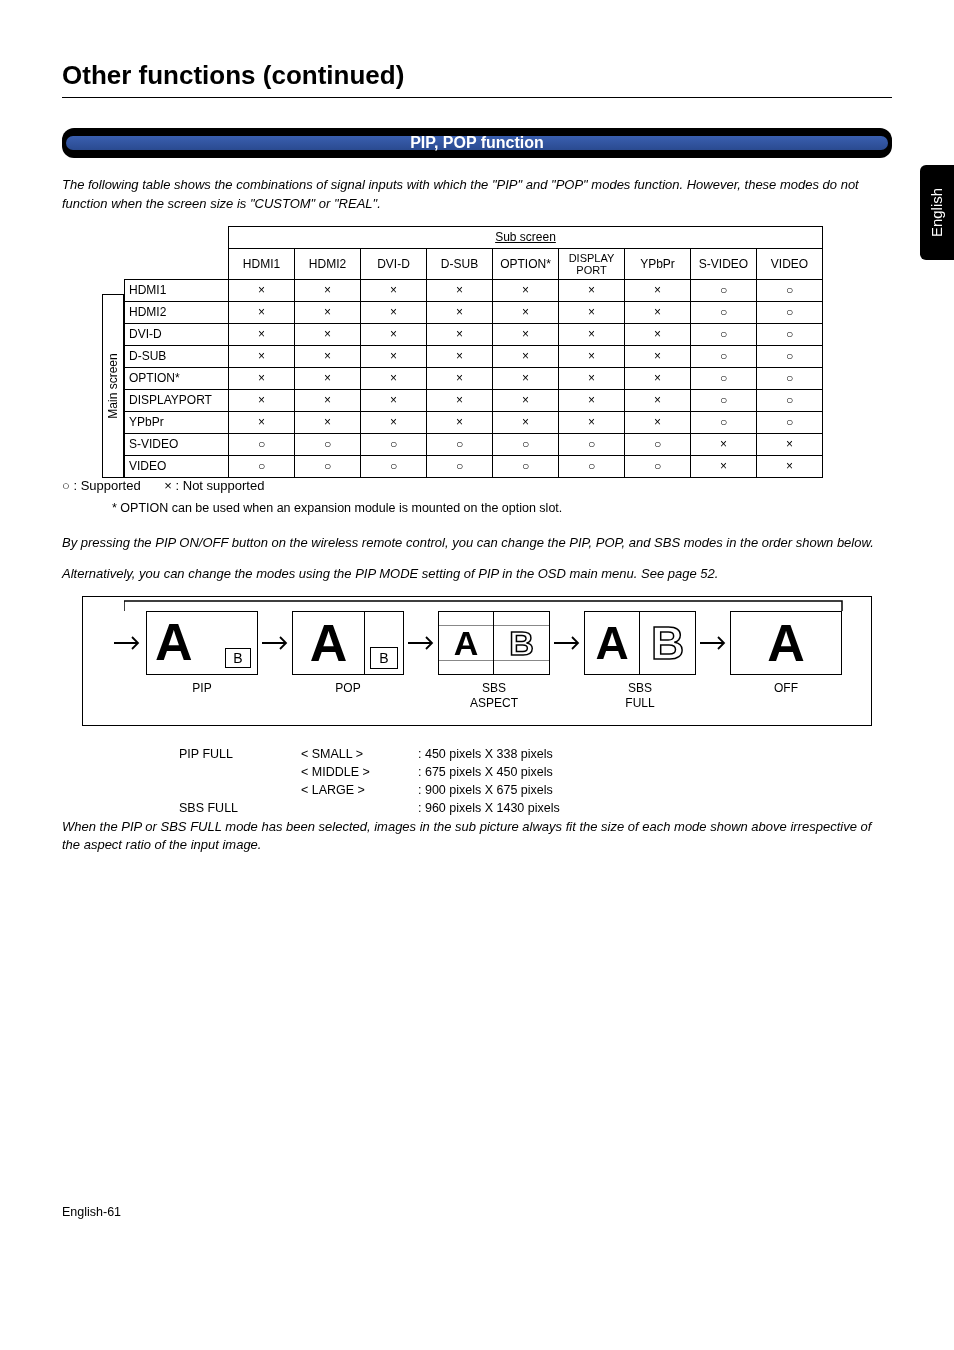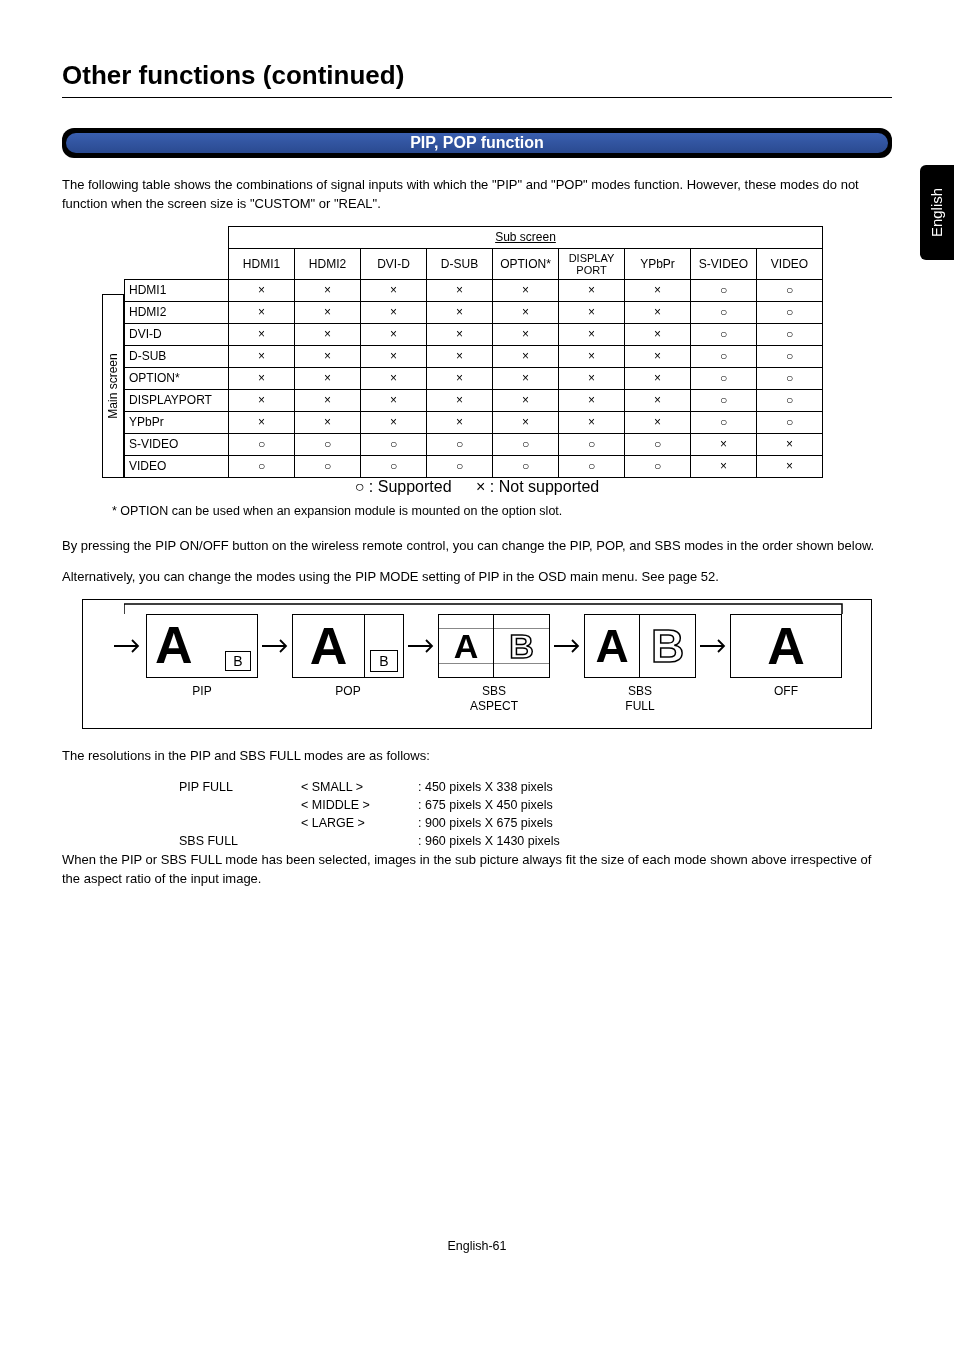--- a/index.html
+++ b/index.html
@@ -47,29 +47,29 @@
     height: 30px;
     display: flex;
     align-items: center;
     justify-content: center;
     margin-bottom: 18px;
   }
   .section-title-inner {
     background: linear-gradient(#3a5fb0, #2a4a90);
     border-radius: 10px;
     width: calc(100% - 8px);
-    height: 20px;
+    height: 14px;
     display: flex;
     align-items: center;
     justify-content: center;
     color: #fff;
     font-weight: bold;
     font-size: 16px;
   }
-  p { margin: 0 0 12px 0; line-height: 1.45; }
+  p { margin: 0 0 12px 0; line-height: 1.45; font-style: italic; }
   .vert-label-box {
     width: 22px;
     border: 1px solid #000;
     display: flex;
     align-items: center;
     justify-content: center;
     margin-top: 68px;
   }
   .vert-label-box span {
     transform: rotate(-90deg);
@@ -84,21 +84,21 @@
     border: 1px solid #000;
     font-size: 12px;
     padding: 3px 4px;
     text-align: center;
     height: 22px;
   }
   table.compat td.rowlabel { text-align: left; width: 104px; }
   table.compat th.colhead { width: 66px; font-weight: normal; }
   table.compat th.subhead { font-weight: normal; text-decoration: underline; }
   .spacer-cell { border: none !important; }
-  .legend { font-size: 16px; margin-bottom: 8px; text-align: center; }
+  .legend { font-size: 13px; margin-bottom: 8px; }
   .legend span + span { margin-left: 20px; }
   .footnote { margin-left: 50px; font-size: 12.5px; margin-bottom: 19px; }
   .diagram-box {
     border: 1px solid #000;
     padding: 14px 0 16px 0;
     margin: 10px 20px 18px 20px;
     display: flex;
     align-items: flex-start;
     justify-content: center;
     gap: 0;
@@ -114,21 +114,21 @@
   .bigA { position: absolute; font-size: 52px; font-weight: bold; line-height: 1; font-family: Arial, sans-serif; }
   .smallB-box { position: absolute; border: 1px solid #000; display:flex; align-items:center; justify-content:center; }
   .smallB-box span { font-size: 14px; line-height:1; }
   .halfA { font-size: 46px; font-weight: bold; line-height:1; }
   .halfB-outline { font-size: 46px; font-weight: bold; line-height:1; color:#fff; -webkit-text-stroke: 1.5px #000; }
   .mode-label { font-size: 12px; text-align: center; margin-top: 6px; line-height:1.3; height:28px; }
   .arrow-seg { display:flex; align-items:center; height:64px; }
   .res-table { margin-left: 115px; font-size: 12.5px; }
   .res-table td { padding: 1px 10px 1px 0; vertical-align: top; }
   .note-title { font-weight: bold; margin-top: 22px; margin-bottom:4px; }
-  .footer { text-align:center; font-size:12.5px; margin-top: 350px; }
+  .footer { font-size:12.5px; margin-top: 350px; }
 </style>
 </head>
 <body>
 
 <div class="page">
 
   <div class="lang-tab">
     <span>English</span>
   </div>
 
@@ -381,21 +381,20 @@
       <div class="screen" style="display:flex; align-items:center; justify-content:center;">
         <span class="bigA" style="position:static;">A</span>
       </div>
       <div class="mode-label">OFF</div>
     </div>
 
     <div style="position:relative; width:0;">
     </div>
   </div>
 
-  <p>The resolutions in the PIP and SBS FULL modes are as follows:</p>
   <table class="res-table">
     <tbody id="res-body">
         <tr>
           <td style="width: 120px;">PIP FULL</td>
           <td style="width: 115px;">&lt; SMALL &gt;</td>
           <td>: 450 pixels X 338 pixels</td>
         </tr>
         <tr>
           <td style="width: 120px;"></td>
           <td style="width: 115px;">&lt; MIDDLE &gt;</td>

